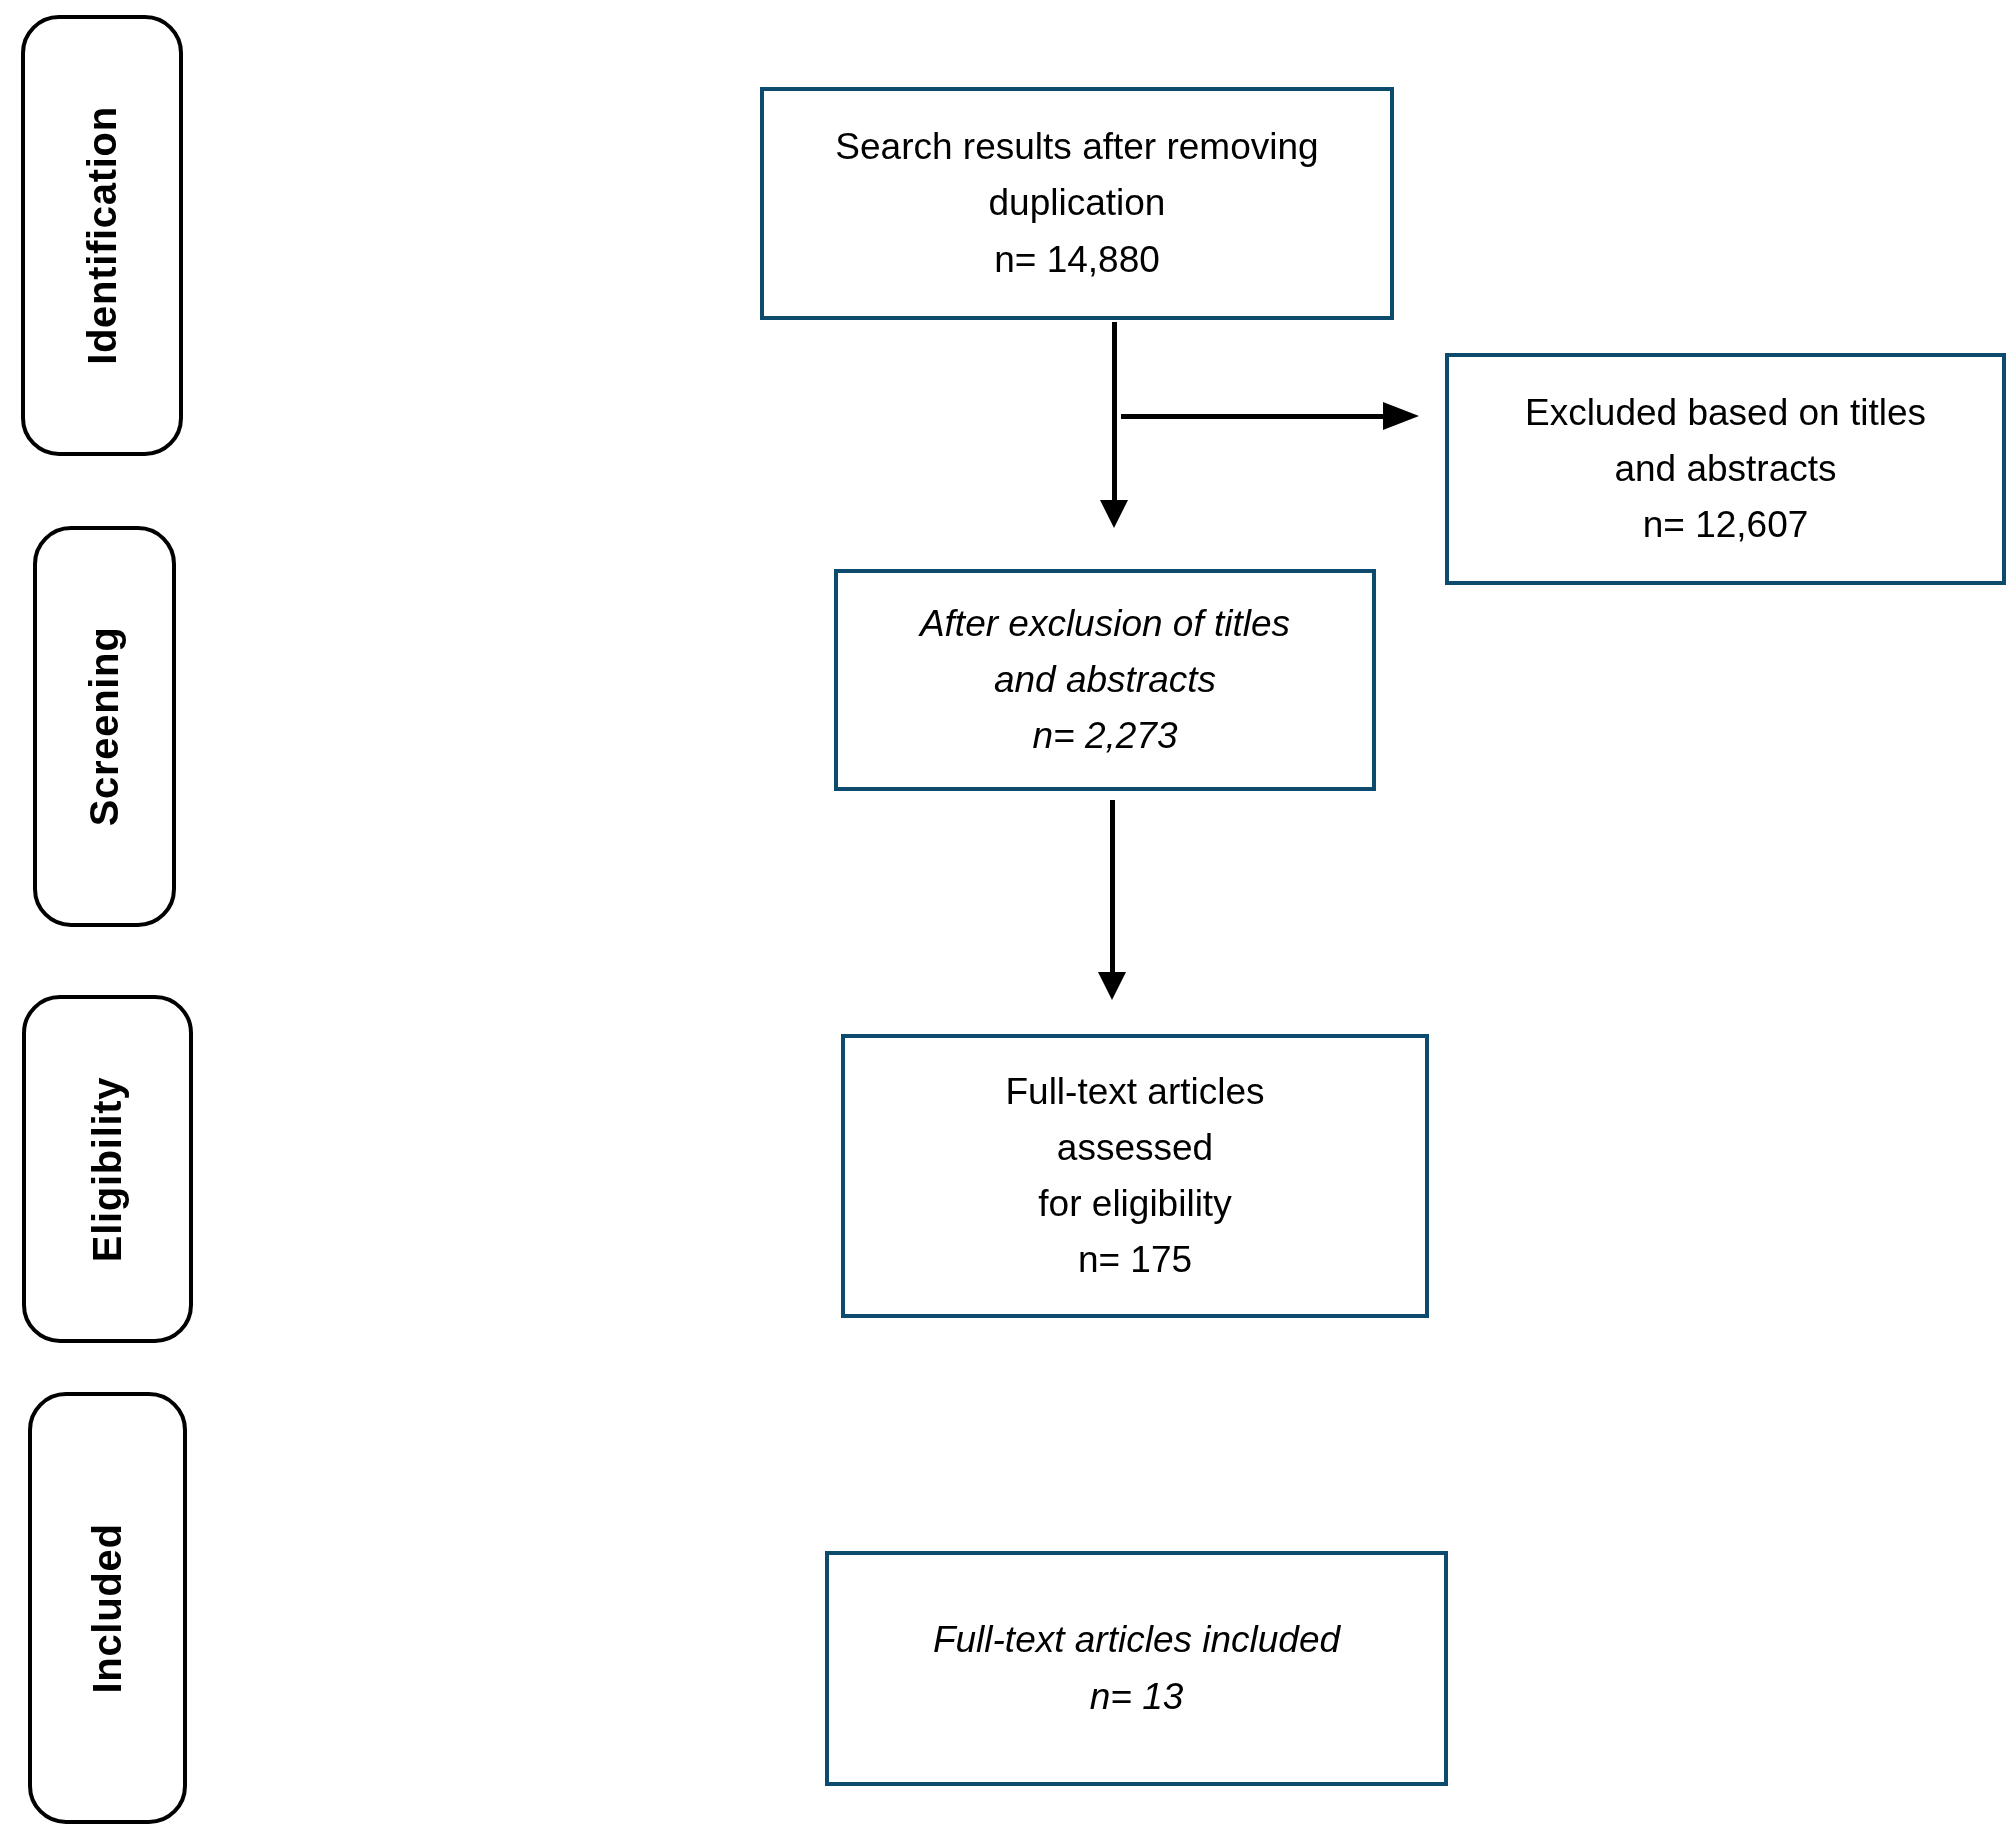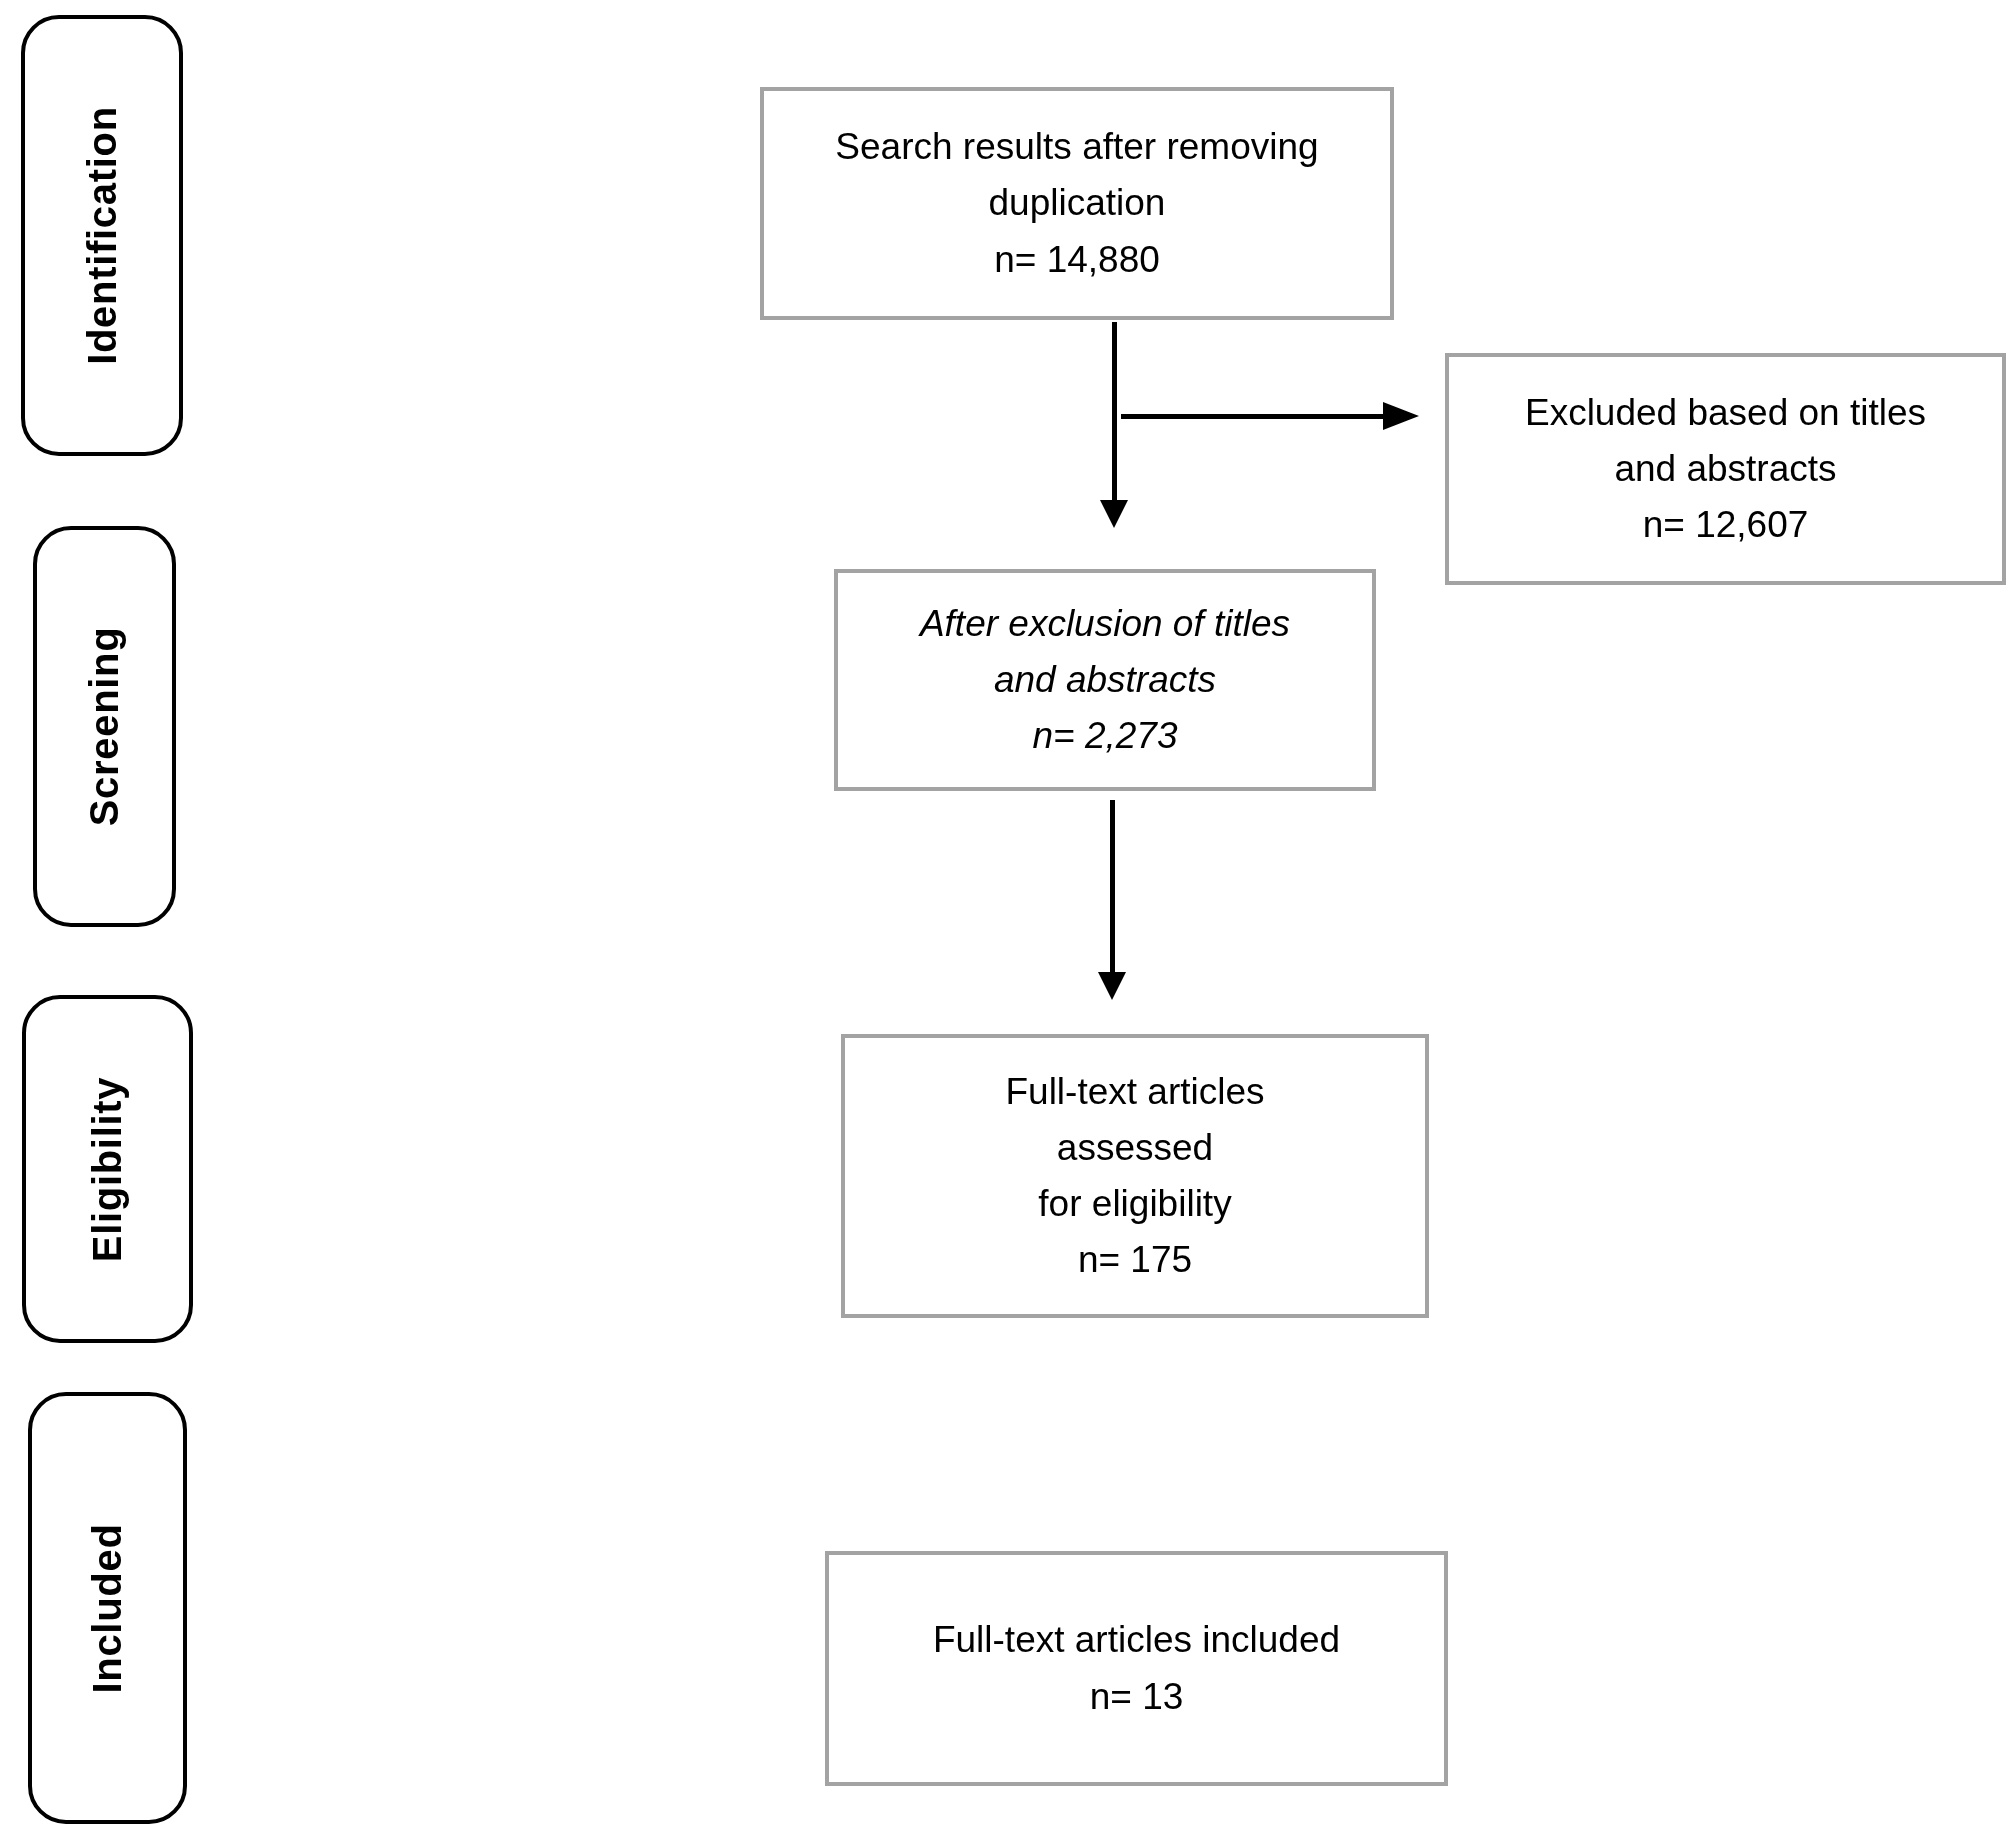--- a/index.html
+++ b/index.html
@@ -31,21 +31,21 @@
     transform: rotate(-90deg);
     white-space: nowrap;
     font-size: 40px;
     font-weight: bold;
     letter-spacing: 0.7px;
   }
 
   
   .flow-box {
     position: absolute;
-    border: 4px solid #a3a3a3;
+    border: 4px solid #0c4a6e;
     background: #ffffff;
     display: flex;
     align-items: center;
     justify-content: center;
     text-align: center;
   }
   .box-text {
     white-space: pre-line;
     font-size: 37px;
     line-height: 1.52;
@@ -118,21 +118,21 @@
 n= 2,273</span>
   </div>
 
   <div class="flow-box" style="left:841px; top:1034px; width:580px; height:276px;text-align:center;">
     <span class="box-text">Full-text articles
 assessed
 for eligibility
 n= 175</span>
   </div>
 
-  <div class="flow-box" style="left:825px; top:1551px; width:615px; height:227px;">
+  <div class="flow-box" style="left:825px; top:1551px; width:615px; height:227px;font-style:italic;">
     <span class="box-text">Full-text articles included
 n= 13</span>
   </div>
 
   <div class="arrow-shaft-v" style="left:1112px; top:322px; height:179px;"></div>
   <div class="arrow-head-down" style="left:1100px; top:500px;"></div>
 
   <div class="arrow-shaft-h" style="left:1121px; top:414px; width:264px;"></div>
   <div class="arrow-head-right" style="left:1383px; top:402px;"></div>
 

